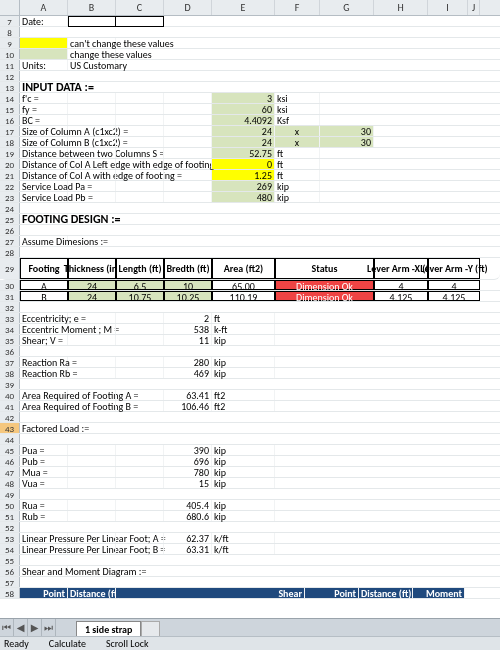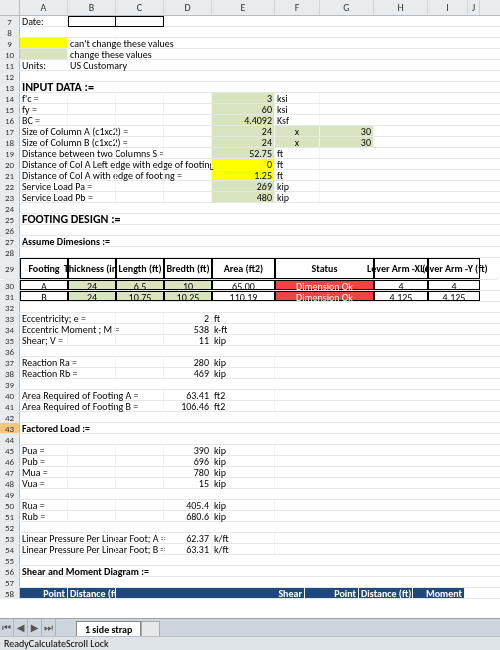--- a/index.html
+++ b/index.html
@@ -6,31 +6,31 @@
   body { font-family: Calibri, Arial, sans-serif; font-size: 10px; background: #fff; width: 500px; height: 650px; overflow: hidden; position: relative; color: #000; }
   .colhead { display: flex; background: #e8ecef; border-bottom: 1px solid #b5bdc4; height: 16px; font-size: 10px; color: #333; }
   .colhead div { border-right: 1px solid #d0d5da; text-align: center; line-height: 16px; }
   .grid { position: relative; }
   .row { display: flex; height: 11px; border-bottom: 1px solid #e4e8ea; }
   .rowtall { height: 22px; border-radius: 6px; }
   .rownum { width: 20px; min-width:20px; background: #e8ecef; border-right: 1px solid #b5bdc4; text-align: center; font-size: 9px; color: #333; line-height: 11px; }
   .rowtall .rownum { line-height: 22px; }
   .cell { border-right: 1px solid #f1f3f4; padding: 0 2px; line-height: 11px; white-space: nowrap; overflow: visible; position: relative; }
   .rowtall .cell { line-height: 11px; display:flex; align-items:center; }
-  .b { font-weight: bold; }
+  .b { font-weight: normal; }
   .hilite-y { background: #ffff00; }
   .hilite-g { background: #d7e4bd; }
   .hilite-bl { background: #ef4444; color: #fff; text-align: center; }
   .sectitle { font-weight: bold; font-size: 12px; }
   .tabbar { position: absolute; bottom: 14px; left: 0; right: 0; height: 18px; background: #ced5dc; border-top: 1px solid #9aa3ab; display:flex; align-items:center; font-size:10px; }
   .tabnav { display:flex; }
   .tabnav span { width:14px; text-align:center; color:#555; border-right:1px solid #aeb6bd; line-height:18px; cursor:pointer; }
   .tab { background:#fff; border:1px solid #888; border-bottom:none; padding:1px 8px; margin-left:20px; font-weight:bold; position:relative; top:1px; }
   .tab2 { background:#e6e9ec; border:1px solid #aaa; border-bottom:none; padding:1px 6px; margin-left:0; color:#555; position:relative; top:1px; }
-  .status { position:absolute; bottom:0; left:0; right:0; height:14px; background:#dfe4e8; border-top:1px solid #b6bec5; font-size:10px; line-height:14px; padding-left:4px; display:flex; gap:0;text-align:right; }
+  .status { position:absolute; bottom:0; left:0; right:0; height:14px; background:#dfe4e8; border-top:1px solid #b6bec5; font-size:10px; line-height:14px; padding-left:4px; display:flex; gap:20px;text-align:right; }
   .thcell { background:#fff; text-align:center; font-weight:bold; border:1px solid #000; display:flex; align-items:center; justify-content:center; line-height:10px; }
   .tdcell { text-align:center; border:1px solid #000; }
   .rright { text-align:right; }
   .dateinp { border:1.5px solid #000; height:11px; }
   .cA{width:20px;} .cB{width:48px;} .cC{width:48px;} .cD{width:48px;} .cE{width:48px;} .cF{width:63px;} .cG{width:45px;} .cH{width:54px;} .cI{width:54px;} .cJ{width:40px;} .cK{width:12px;}
   .hlrow .rownum { background:#f5c77e; }
   .shearhdr { background:#1f497d; color:#fff; font-weight:bold; text-align:right; }
 </style>
 </head>
 <body>

